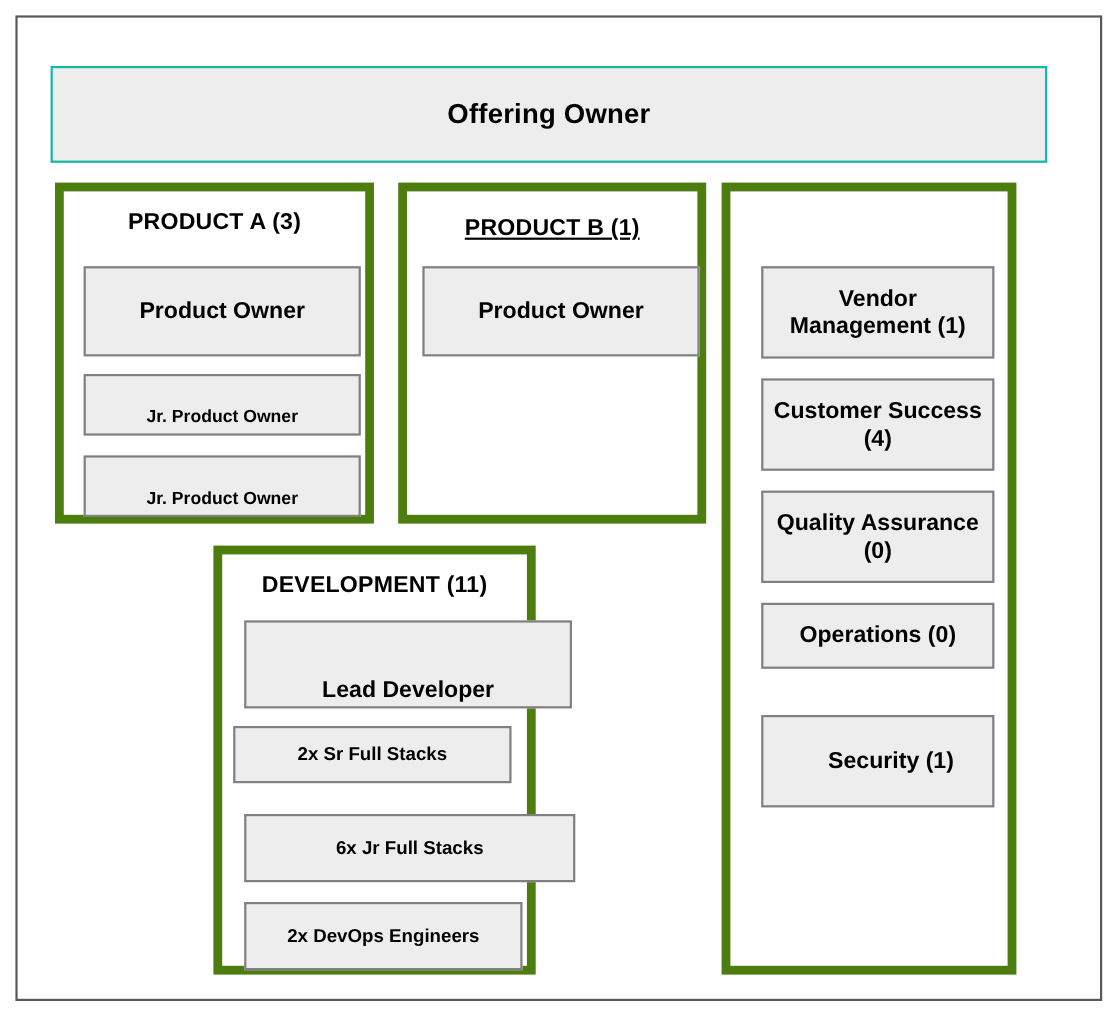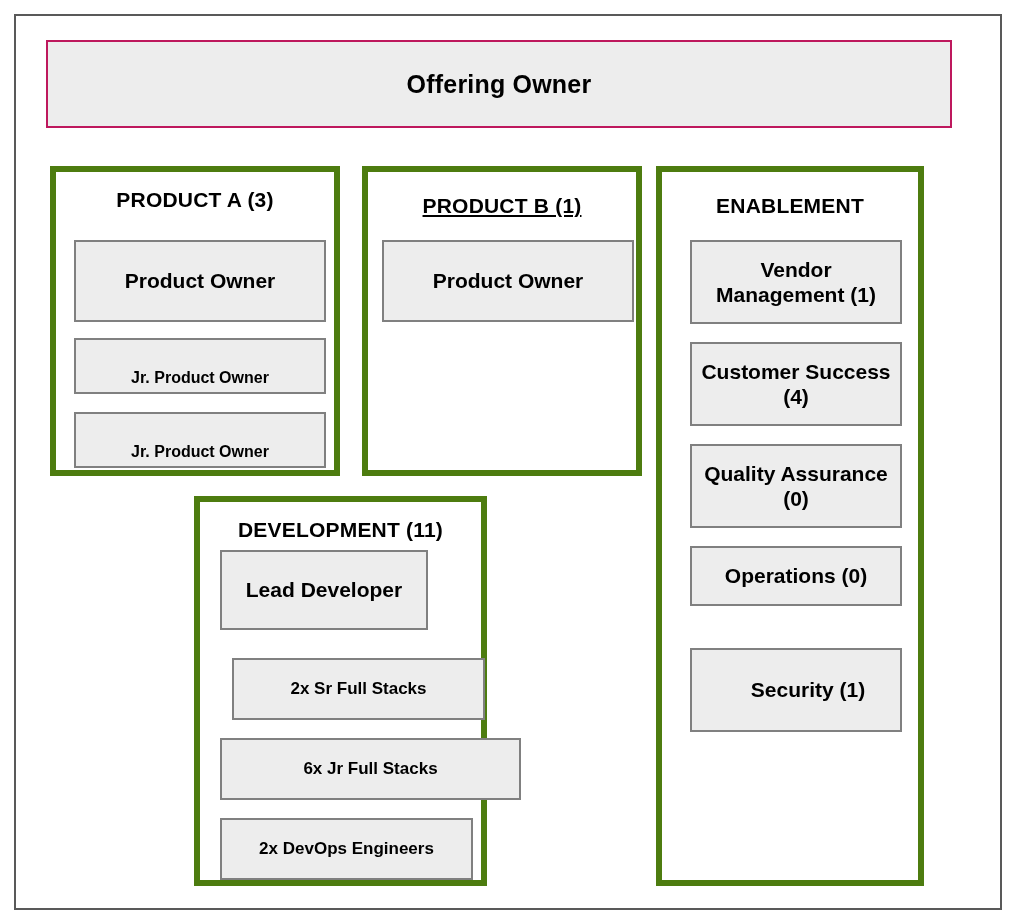--- a/index.html
+++ b/index.html
@@ -32,43 +32,43 @@
     height: 896px;
     border: 2px solid #595959;
     background: #ffffff;
     box-sizing: border-box;
   }
 
   
   .banner {
     position: absolute;
     left: 46px;
-    top: 40px;
+    top: 60px;
     width: 906px;
     height: 88px;
     background: #ededed;
-    border: 2px solid #be185d;
+    border: 2px solid #14b8a6;
     box-sizing: border-box;
     display: flex;
     align-items: center;
     justify-content: center;
   }
   .banner-label {
     font-size: 25px;
     font-weight: bold;
     letter-spacing: 0.2px;
     line-height: 1.15;
     text-align: center;
   }
 
   
   .group {
     position: absolute;
     background: #ffffff;
-    border: 6px solid #4d7c0f;
+    border: 8px solid #4d7c0f;
     box-sizing: border-box;
   }
   .group-title {
     position: absolute;
     left: 0;
     right: 0;
     text-align: center;
     font-size: 21px;
     font-weight: bold;
     line-height: 1.15;
@@ -129,39 +129,38 @@
     <div class="group-title" style="top:22px;text-decoration:underline;">PRODUCT B (1)</div>
 
     <div class="role" style="left:14px; top:68px; width:252px; height:82px;">
       <span class="role-label sz-lg">Product Owner</span>
     </div>
   </div>
 
   <div class="group" style="left:194px; top:496px; width:293px; height:390px;text-decoration:underline;">
     <div class="group-title" style="top:16px;">DEVELOPMENT (11)</div>
 
-    <div class="role" style="left:20px; top:48px; width:208px; height:80px;">
+    <div class="role" style="left:20px; top:60px; width:298px; height:80px;align-items:flex-end;">
       <span class="role-label sz-lg">Lead Developer</span>
     </div>
 
-    <div class="role" style="left:32px; top:156px; width:253px; height:62px;">
+    <div class="role" style="left:10px; top:156px; width:253px; height:52px;">
       <span class="role-label sz-md">2x Sr Full Stacks</span>
     </div>
 
     <div class="role" style="left:20px; top:236px; width:301px; height:62px;">
       <span class="role-label sz-md">6x Jr Full Stacks</span>
     </div>
 
     <div class="role" style="left:20px; top:316px; width:253px; height:62px;">
       <span class="role-label sz-md">2x DevOps Engineers</span>
     </div>
   </div>
 
   <div class="group" style="left:656px; top:166px; width:268px; height:720px;">
-    <div class="group-title" style="top:22px;">ENABLEMENT</div>
 
     <div class="role" style="left:28px; top:68px; width:212px; height:84px;">
       <span class="role-label sz-lg">Vendor Management (1)</span>
     </div>
 
     <div class="role" style="left:28px; top:170px; width:212px; height:84px;">
       <span class="role-label sz-lg">Customer Success (4)</span>
     </div>
 
     <div class="role" style="left:28px; top:272px; width:212px; height:84px;">

